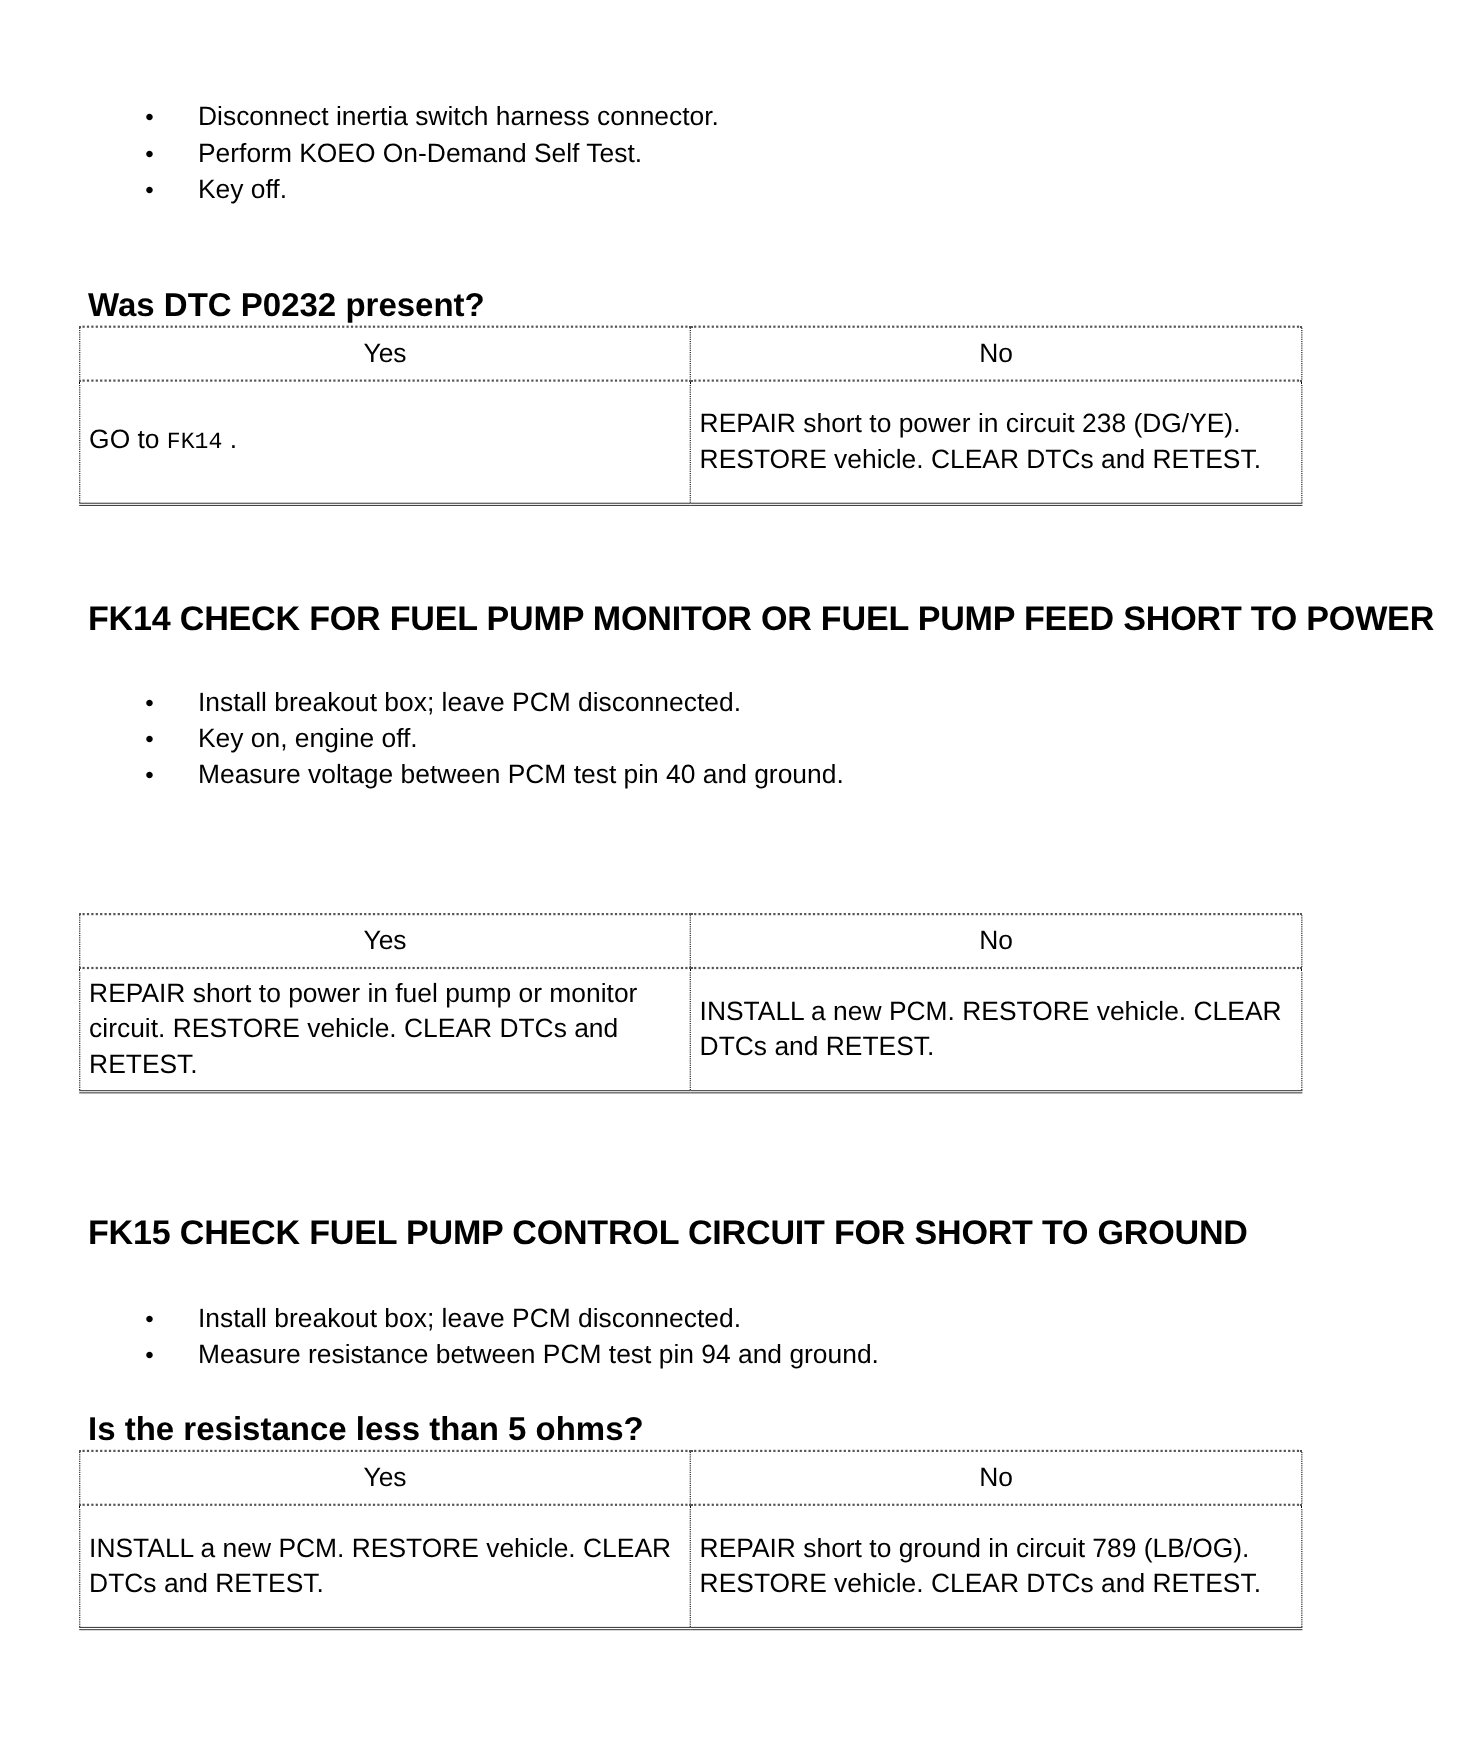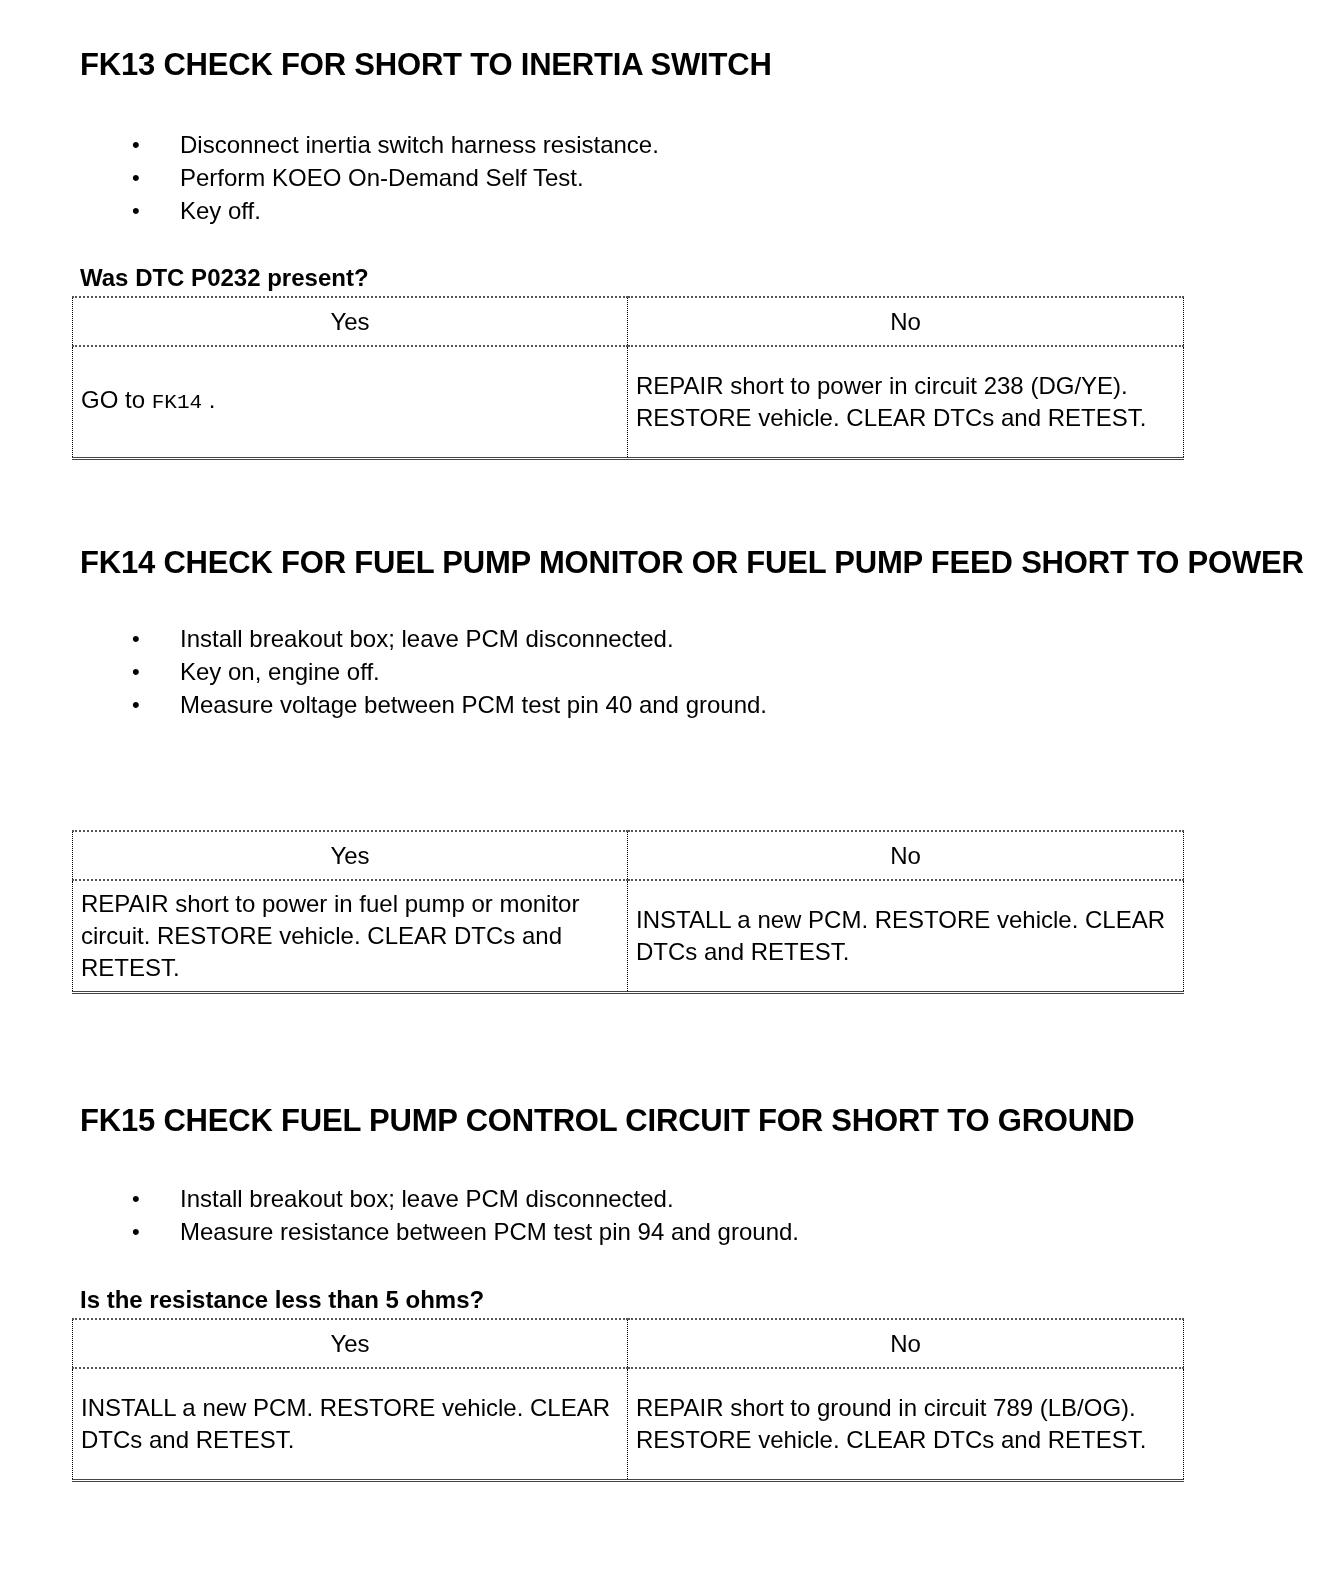--- a/index.html
+++ b/index.html
@@ -40,21 +40,21 @@
       padding-left: 100px;
     }
     ul.steps li .bullet {
       position: absolute;
       left: 52px;
       top: 0;
       font-size: 22px;
     }
     .question {
       font-weight: bold;
-      font-size: 24px;
+      font-size: 30px;
       line-height: 28px;
       margin: 0;
       position: absolute;
       left: 0;
     }
     table.decision {
       position: absolute;
       left: -8px;
       width: 1112px;
       border-collapse: collapse;
@@ -83,23 +83,22 @@
     table.decision tr:last-child td { border-bottom: 3px double #444; }
     .serif-ref {
       font-family: Liberation Mono, monospace;
       font-size: 21px;
     }
   </style>
 </head>
 <body>
 
 <div class="section" style="top:46px;">
-  <h2 class="section-title">FK13 CHECK FOR SHORT TO INERTIA SWITCH</h2>
   <ul class="steps" style="margin-top:44px;">
-    <li><span class="bullet">•</span><span>Disconnect inertia switch harness resistance.</span></li>
+    <li><span class="bullet">•</span><span>Disconnect inertia switch harness connector.</span></li>
     <li><span class="bullet">•</span><span>Perform KOEO On-Demand Self Test.</span></li>
     <li><span class="bullet">•</span><span>Key off.</span></li>
   </ul>
   <p class="question" style="top:218px;">Was DTC P0232 present?</p>
   <table class="decision" style="top:250px;">
     <tbody>
         <tr>
       <th>Yes</th>
       <th>No</th>
     </tr>

